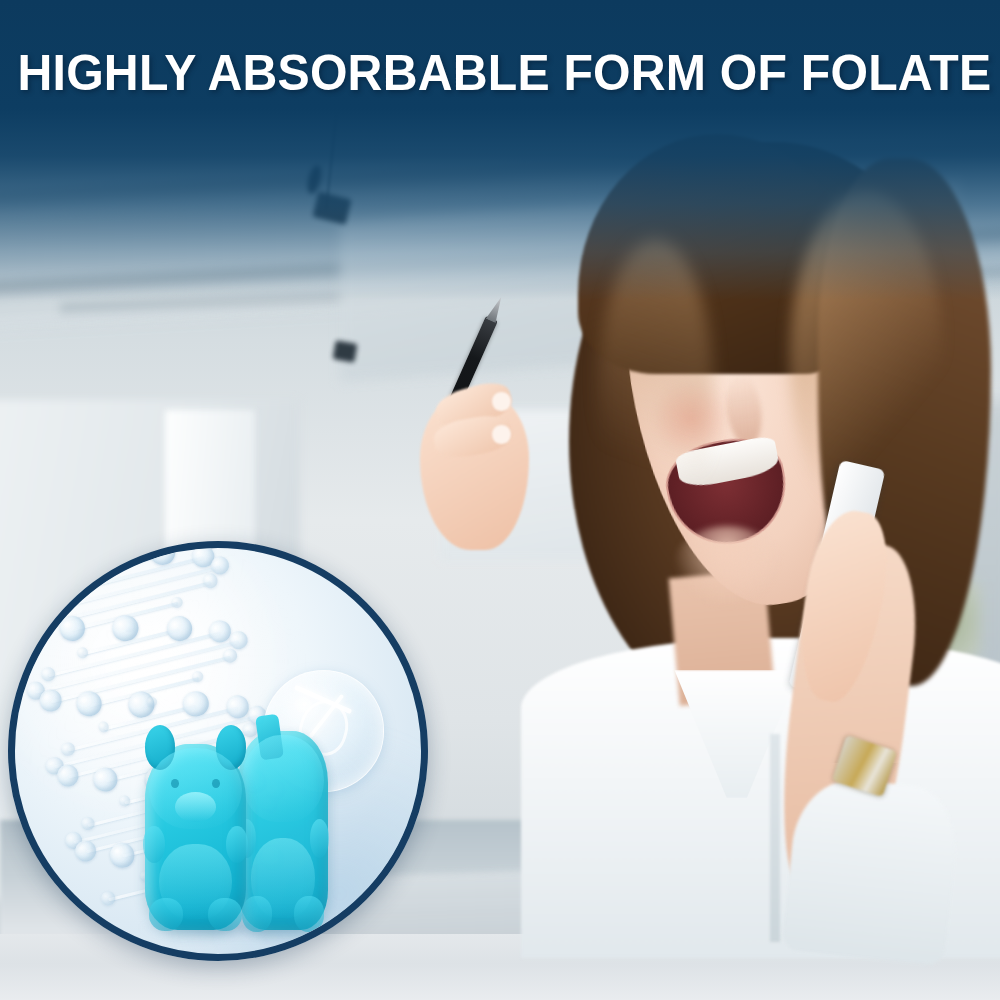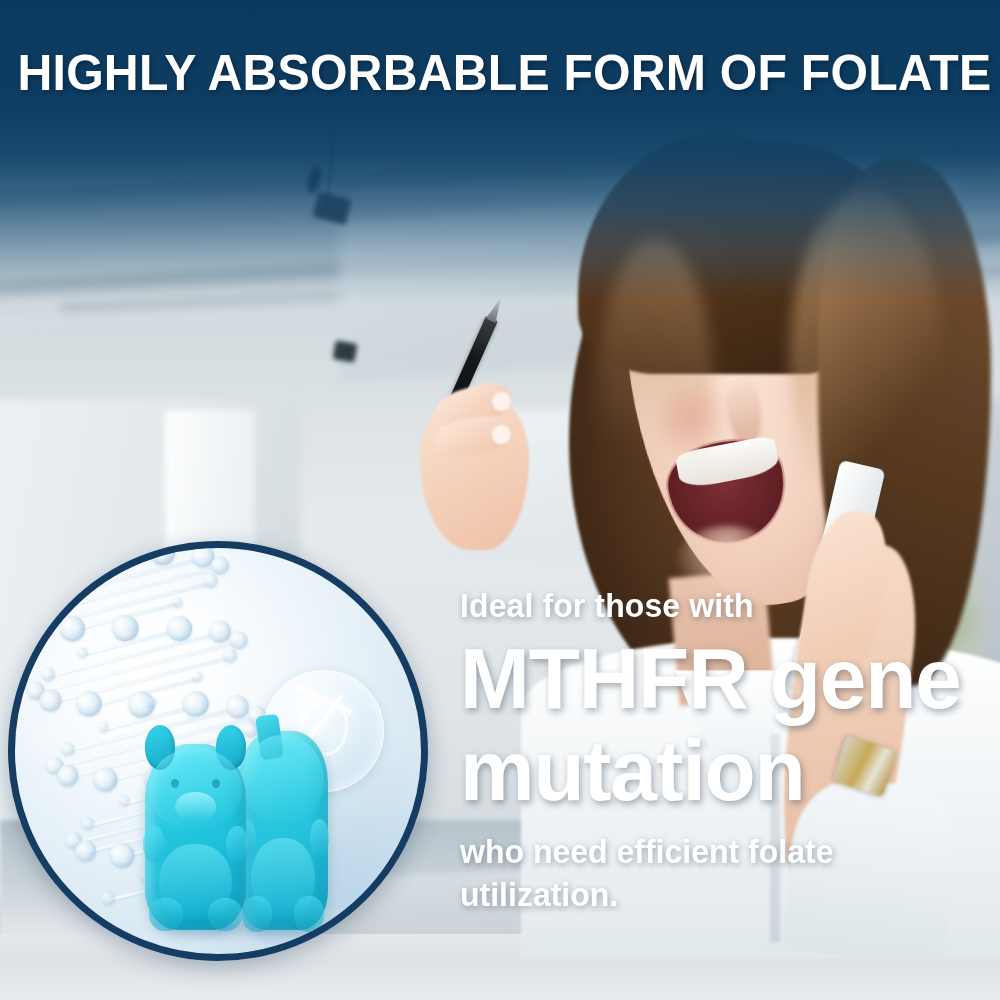--- a/index.html
+++ b/index.html
@@ -501,27 +501,20 @@
       <div class="w-fingers"></div>
       <div class="w-sleeve"></div>
       <div class="w-watch"></div>
     </div>
 
     <div class="blue-overlay"></div>
   </div>
 
   <div class="headline">HIGHLY ABSORBABLE FORM OF FOLATE</div>
 
-  <div class="copy">
-    <div class="eyebrow">Ideal for those with</div>
-    <div class="big">MTHFR gene</div>
-    <div class="big">mutation</div>
-    <div class="tail">who need efficient folate</div>
-    <div class="tail" style="margin-top:0">utilization.</div>
-  </div>
 
   <div class="circle-wrap">
     <div class="ci-inner">
       <div class="ci-glow"></div>
       <div class="ci-shade"></div>
 
       <div class="dna" id="dna">
           <div class="rung" style="left: 158.5px; top: 8px; width: 0px; opacity: 0.78;"></div>
           <div class="node" style="width: 26px; height: 26px; left: 145.5px; top: -5px; opacity: 0.97;"></div>
           <div class="node" style="width: 10px; height: 10px; left: 153.5px; top: 3px; opacity: 0.42;"></div>

